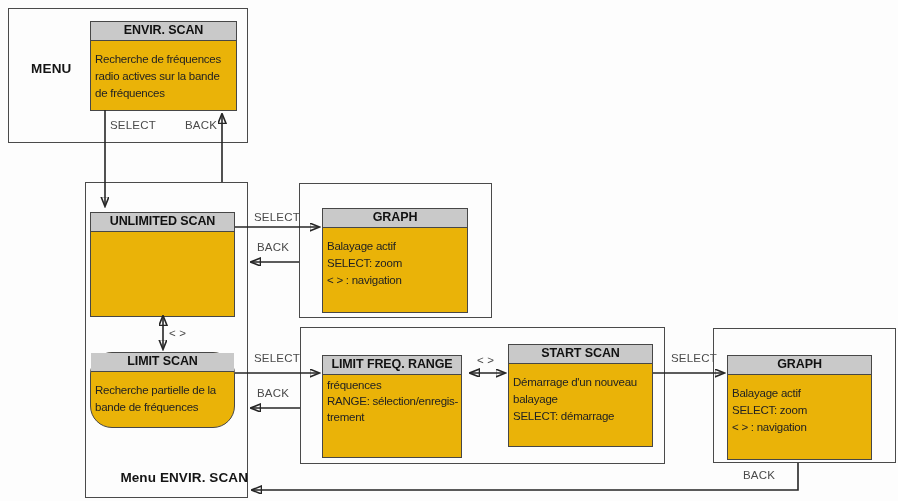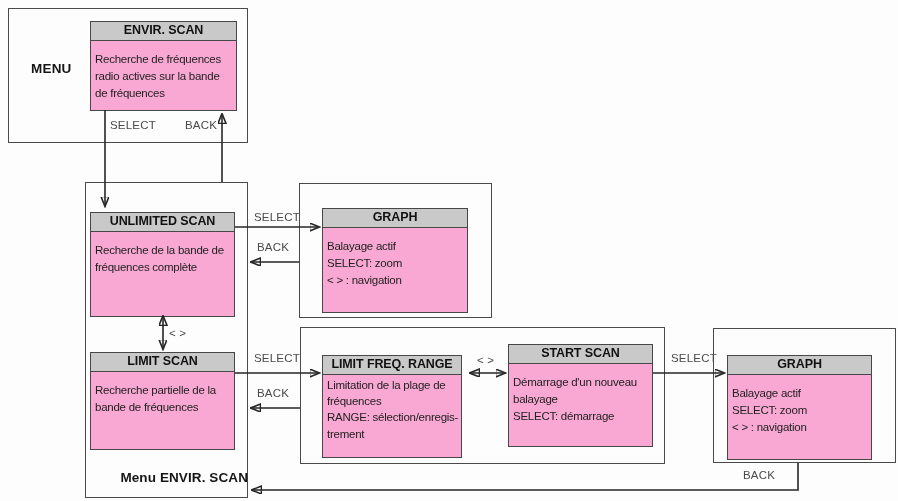--- a/index.html
+++ b/index.html
@@ -16,21 +16,21 @@
     overflow: hidden;
   }
   .frame {
     position: absolute;
     border: 1.5px solid #4a4a4a;
     background: transparent;
   }
   .node {
     position: absolute;
     border: 1.9px solid #474747;
-    background: #f9a8d4;
+    background: #eab308;
   }
   .node-header {
     height: 19px;
     background: #c9c9c9;
     border-bottom: 1.7px solid #474747;
     font-size: 12.5px;
     font-weight: bold;
     text-align: center;
     line-height: 17px;
     letter-spacing: -0.1px;
@@ -100,51 +100,46 @@
   </div>
 
   <div class="edge-label" style="left:110px; top:119px;">SELECT</div>
   <div class="edge-label" style="left:185px; top:119px;">BACK</div>
 
   <div class="frame" style="left:85px; top:182px; width:163px; height:316px; border-width:1.9px;"></div>
   <div class="big-label" id="group-caption" style="left:85px; top:470px;">Menu ENVIR. SCAN</div>
 
   <div class="node" style="left:90px; top:212px; width:145px; height:105px;">
     <div class="node-header">UNLIMITED SCAN</div>
-    <div class="node-body">
-      <div class="bline">Recherche de la bande de</div>
-      <div class="bline">fréquences complète</div>
-    </div>
   </div>
 
   <div class="frame" style="left:299px; top:183px; width:193px; height:135px;"></div>
 
   <div class="node" style="left:322px; top:208px; width:146px; height:105px;">
     <div class="node-header">GRAPH</div>
     <div class="node-body">
       <div class="bline">Balayage actif</div>
       <div class="bline">SELECT: zoom</div>
       <div class="bline">&lt; &gt; : navigation</div>
     </div>
   </div>
 
   <div class="frame" style="left:300px; top:327px; width:365px; height:137px;"></div>
 
-  <div class="node" style="left:90px; top:352px; width:145px; height:98px;">
+  <div class="node" style="left:90px; top:352px; width:145px; height:76px;border-radius:22px;">
     <div class="node-header">LIMIT SCAN</div>
     <div class="node-body">
       <div class="bline">Recherche partielle de la</div>
       <div class="bline">bande de fréquences</div>
     </div>
   </div>
 
   <div class="node" style="left:322px; top:355px; width:140px; height:103px;">
     <div class="node-header">LIMIT FREQ. RANGE</div>
     <div class="node-body" style="padding-top:2px;">
-      <div class="bline" style="line-height:16.2px;">Limitation de la plage de</div>
       <div class="bline" style="line-height:16.2px;">fréquences</div>
       <div class="bline" style="line-height:16.2px;">RANGE: sélection/enregis-</div>
       <div class="bline" style="line-height:16.2px;">trement</div>
     </div>
   </div>
 
   <div class="node" style="left:508px; top:344px; width:145px; height:103px;">
     <div class="node-header">START SCAN</div>
     <div class="node-body">
       <div class="bline">Démarrage d'un nouveau</div>

